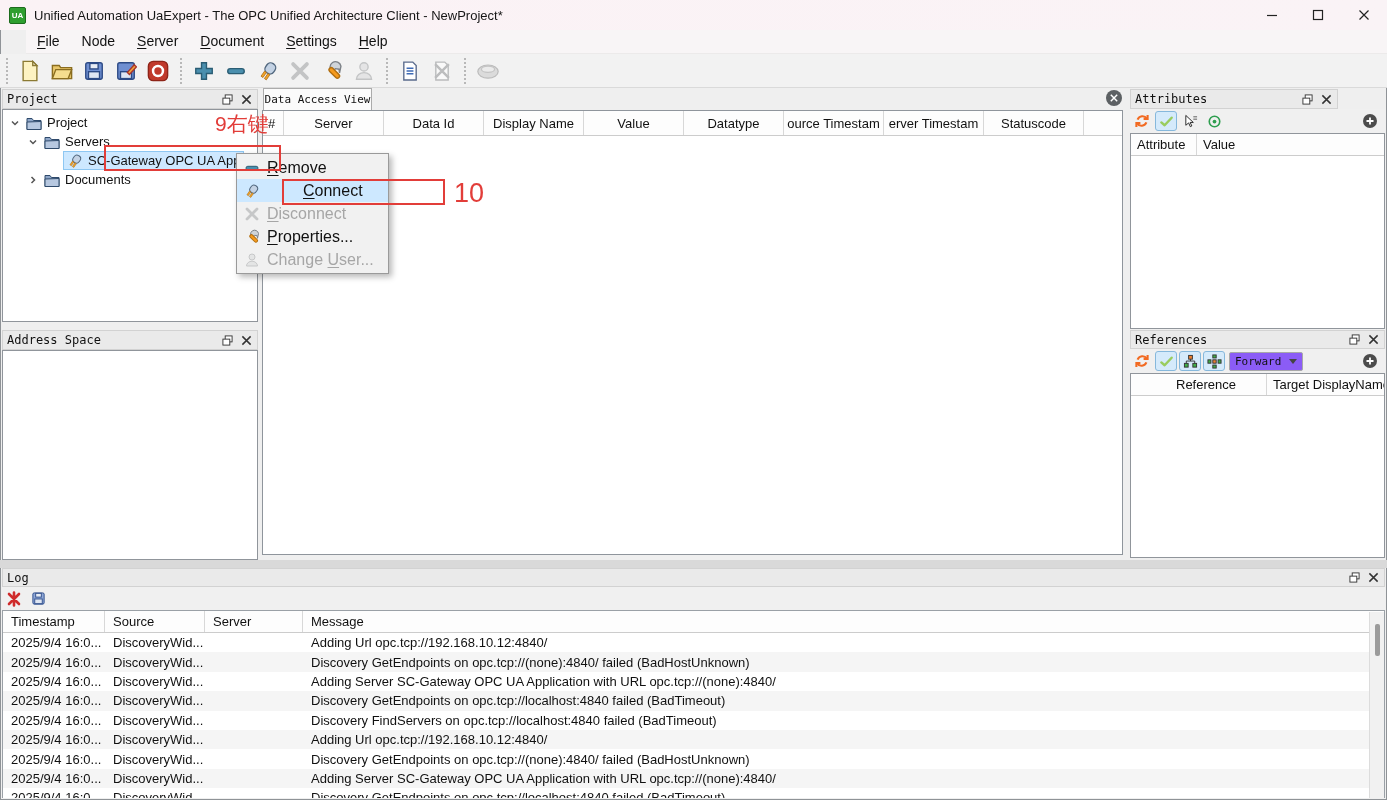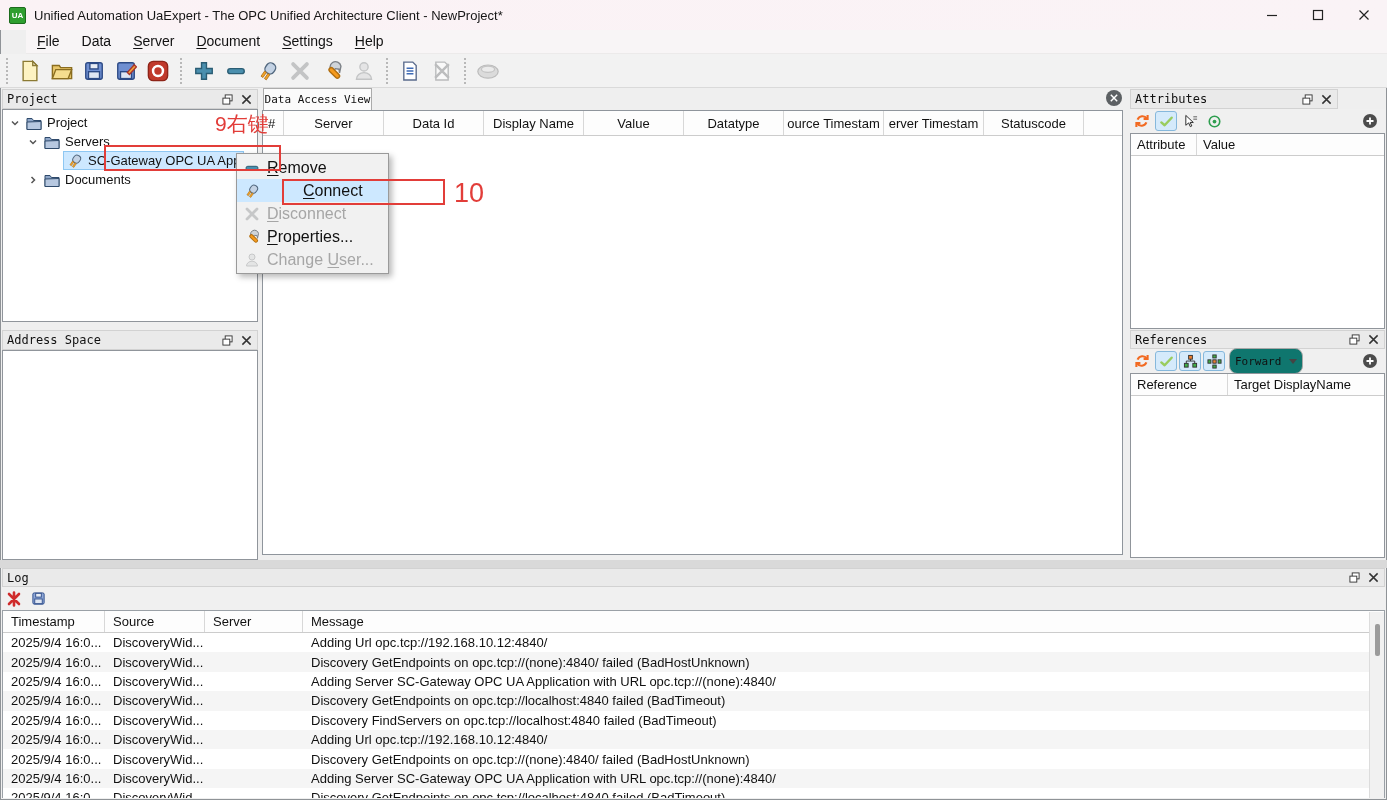--- a/index.html
+++ b/index.html
@@ -64,24 +64,24 @@
   .hdr-row .cell { display:flex; align-items:center; justify-content:center; border-right:1px solid #d8d8d8;
     white-space:nowrap; overflow:hidden; }
   .dav .hdr-row .cell { width:100px; }
   .dav .hdr-row .cell:nth-child(1) { width:21px; justify-content:flex-start; padding-left:5px; }
   .dav .hdr-row .cell:last-of-type { }
 
   
   .attr-hdr .cell, .ref-hdr .cell { justify-content:flex-start; padding-left:6px; }
   .attr-hdr .cell:nth-child(1) { width:66px; }
   .attr-hdr .cell:nth-child(2) { flex:1; border-right:none; }
-  .ref-hdr .cell:nth-child(1) { width:97px; }
+  .ref-hdr .cell:nth-child(1) { width:97px;margin-left:39px; }
   .ref-hdr .cell:nth-child(2) { flex:1; border-right:none; }
   .hdr-row.h22 { height:22px; }
-  .combo { height:26px; background:#0f766e; border:1px solid #a8a8a8; border-radius:8px; display:flex; align-items:center;
+  .combo { height:19px; background:#8b5cf6; border:1px solid #a8a8a8; border-radius:2px; display:flex; align-items:center;
     padding:0 5px; font-family:"DejaVu Sans Mono", monospace; font-size:11px; margin-left:3px; }
   .combo .arrow { width:0; height:0; border-left:4px solid transparent; border-right:4px solid transparent;
     border-top:5px solid #444; margin-left:8px; }
 
   
   .ctx { position:absolute; left:236px; top:153px; width:153px; background:#f1f1f1;
     border:1px solid #9a9a9a; box-shadow:3px 3px 6px rgba(0,0,0,.28); z-index:40; padding:2px 0; }
   .ctx-item { height:23px; display:flex; align-items:center; font-size:16px; }
   .ctx-item .cicon { width:30px; display:flex; justify-content:center; }
   .ctx-item.highlighted { background:#cde8ff;gap:36px; }
@@ -130,21 +130,21 @@
     <div class="win-btn">
         <svg width="12" height="12">
           <path d="M1.5 1.5 L10.5 10.5 M10.5 1.5 L1.5 10.5" stroke="#222" stroke-width="1.2"></path>
         </svg>
       </div>
   </div>
 </div>
 
 <div class="menubar">
   <span class="menu-item"><u>F</u>ile</span>
-  <span class="menu-item">Data</span>
+  <span class="menu-item">Node</span>
   <span class="menu-item"><u>S</u>erver</span>
   <span class="menu-item"><u>D</u>ocument</span>
   <span class="menu-item"><u>S</u>ettings</span>
   <span class="menu-item"><u>H</u>elp</span>
 </div>
 
 <div class="toolbar">
   <div class="tb-handle"></div>
   <div class="tb-btn">
       <svg width="22" height="22" viewBox="0 0 16 16">

